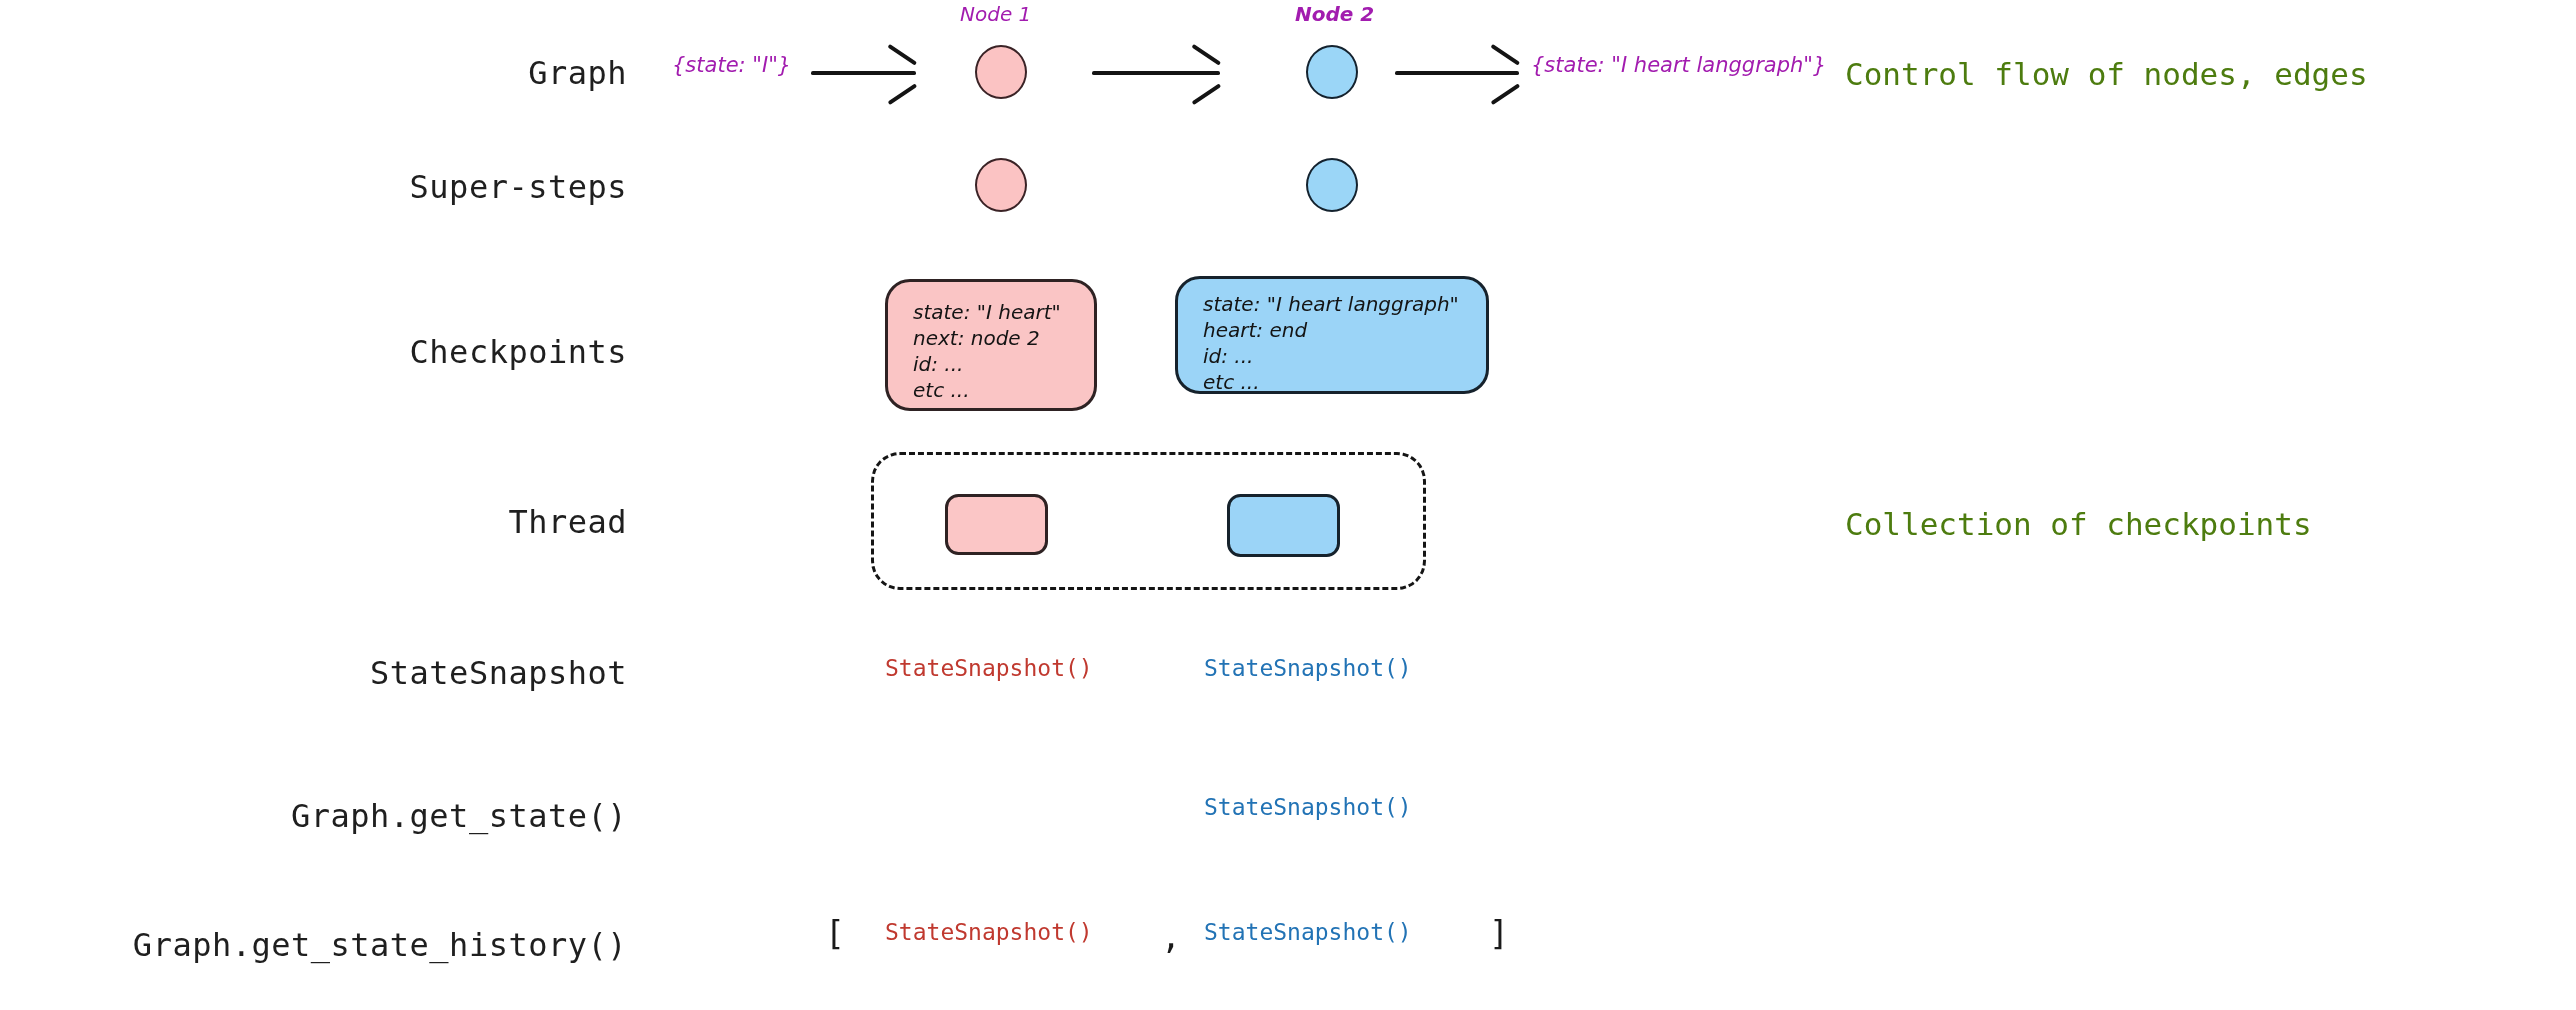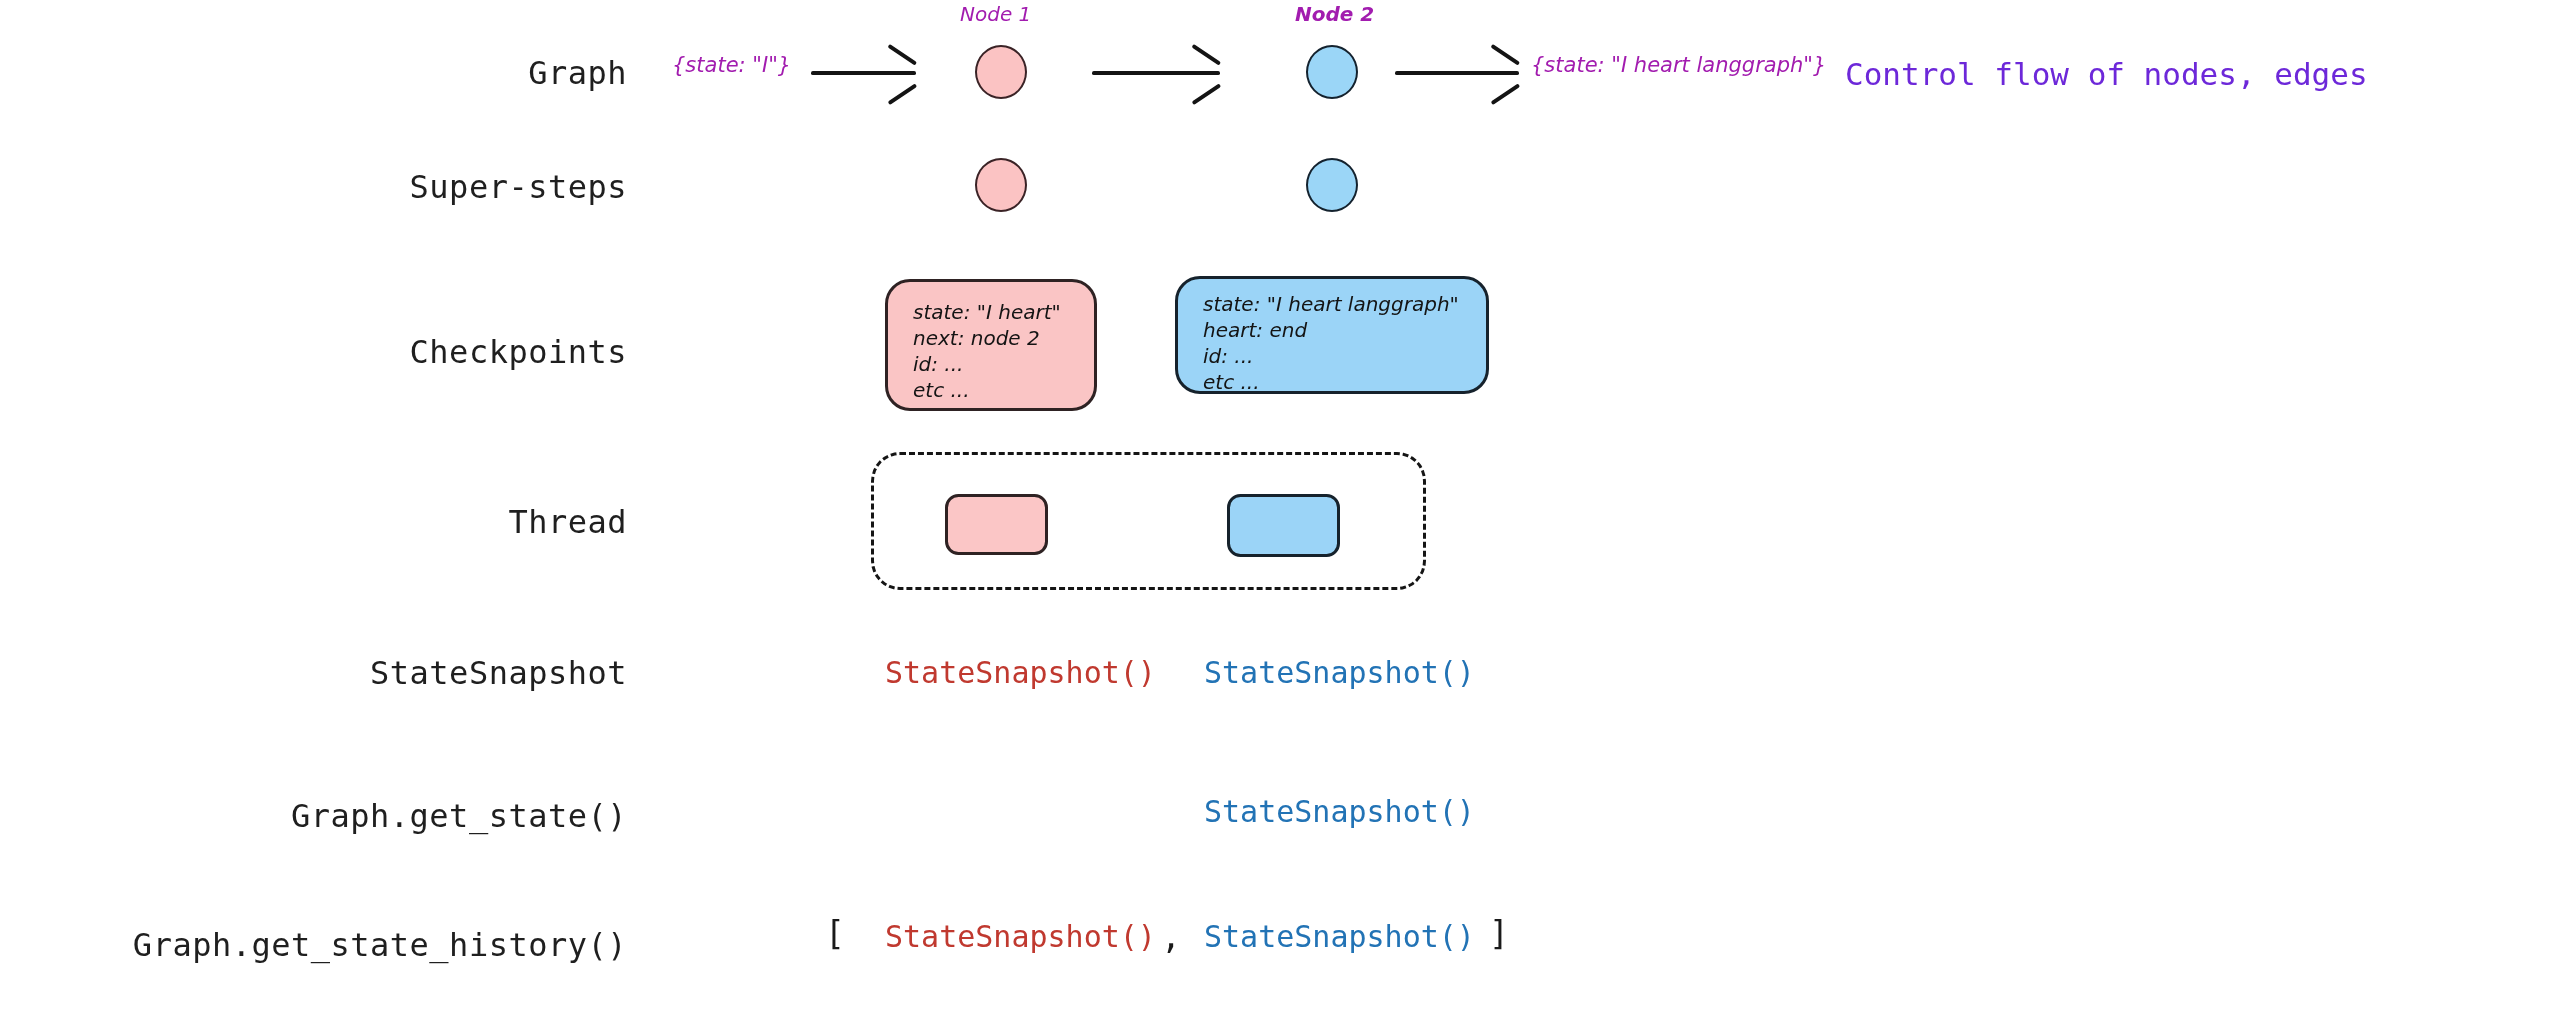--- a/index.html
+++ b/index.html
@@ -34,21 +34,21 @@
   }
 
   
   .row-desc {
     position: absolute;
     left: 1845px;
     width: 727px;
     font-family: "DejaVu Sans Mono", monospace;
     font-size: 31px;
     line-height: 43px;
-    color: #6d28d9;
+    color: #4d7c0f;
   }
 
   
   .hand {
     font-family: "DejaVu Sans", sans-serif;
     font-style: italic;
     font-size: 21px;
     color: #a21caf;
     white-space: nowrap;
     position: absolute;
@@ -120,21 +120,21 @@
     border-radius: 13.4px;
     box-sizing: border-box;
   }
   .mini-pink { background: #fbc6c6; border-color: #2e2223; }
   .mini-blue { background: #9bd4f7; border-color: #16222c; }
 
   
   .snap {
     position: absolute;
     font-family: "DejaVu Sans Mono", monospace;
-    font-size: 30px;
+    font-size: 23px;
     white-space: nowrap;
   }
   .snap-red  { color: #c0392f; }
   .snap-blue { color: #2273b5; }
   .bracket {
     position: absolute;
     font-family: "DejaVu Sans Mono", monospace;
     font-size: 33px;
     color: #1a1a1a;
   }
@@ -206,15 +206,16 @@
 
   <div class="snap snap-blue" style="left:1204px; top:794px;">StateSnapshot()</div>
 
   <div class="bracket" style="left:825px;  top:914px;">[</div>
   <div class="snap snap-red" style="left:885px;  top:919px;">StateSnapshot()</div>
   <div class="bracket" style="left:1161px; top:917px;">,</div>
   <div class="snap snap-blue" style="left:1204px; top:919px;">StateSnapshot()</div>
   <div class="bracket" style="left:1489px; top:914px;">]</div>
 
   <div class="row-desc" style="top:53px;">Control flow of nodes, edges</div>
+  <div class="row-desc" style="top:503px;">Collection of checkpoints</div>
 
 </div>
 
 
 </body></html>

